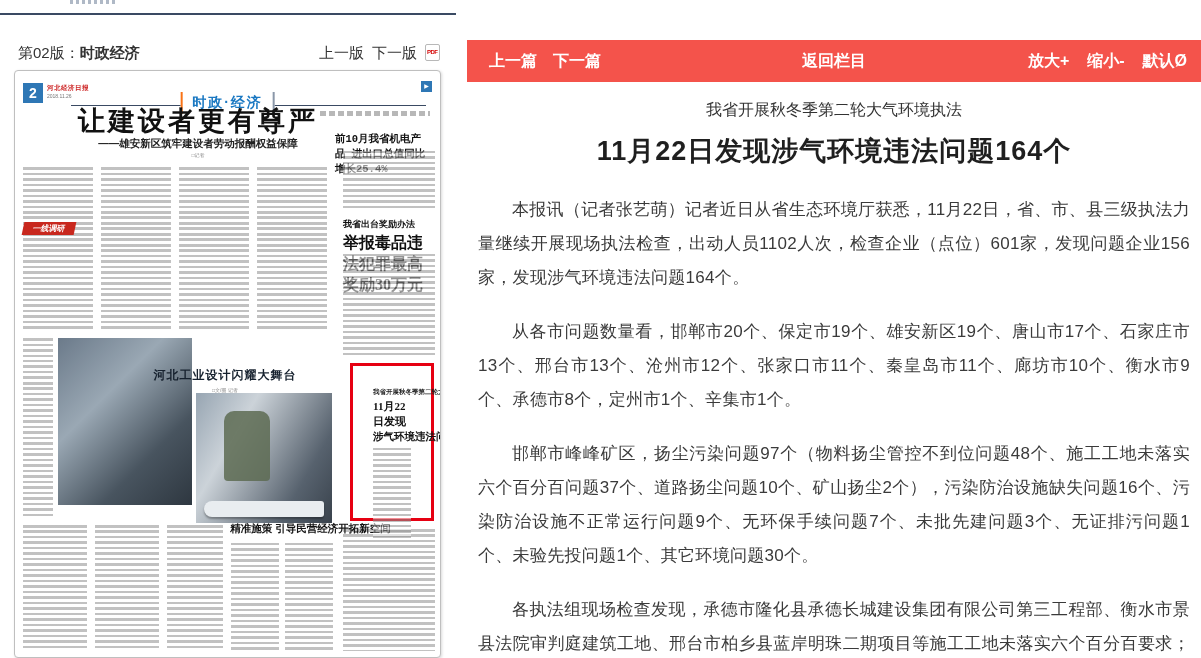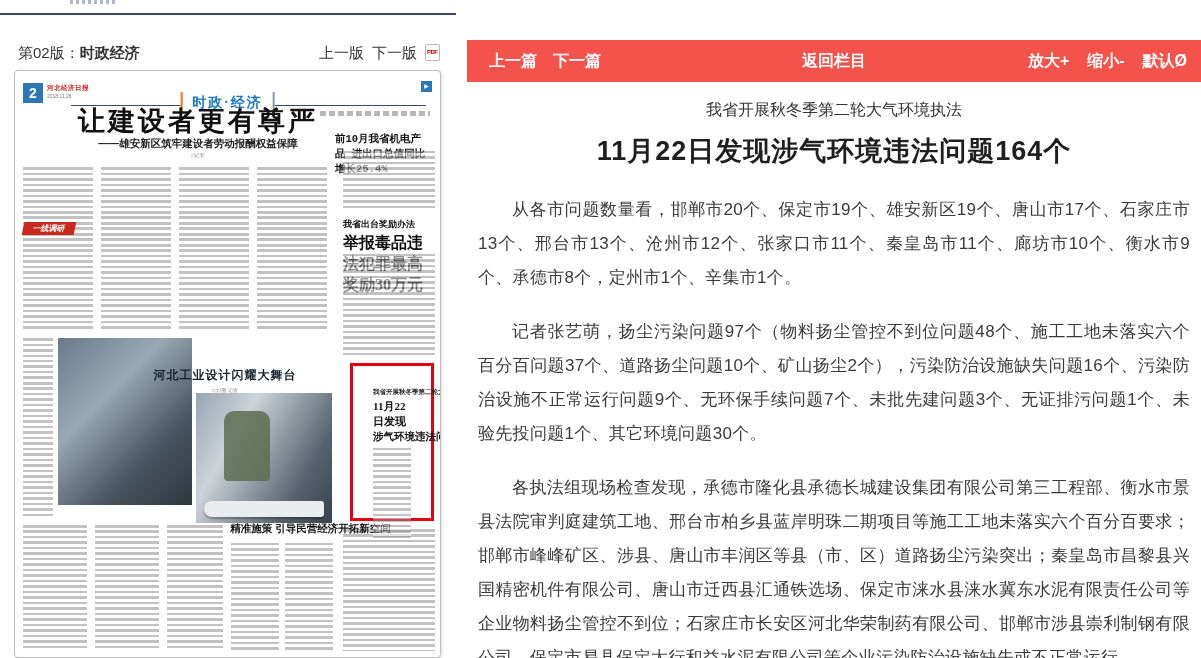--- a/index.html
+++ b/index.html
@@ -183,18 +183,19 @@
       <a>放大+</a>
       <a>缩小-</a>
       <a><span>默认</span><span class="reset-icon">Ø</span></a>
     </div>
   </div>
 
   <div class="article-body">
     <div class="kicker">我省开展秋冬季第二轮大气环境执法</div>
     <h1 class="title">11月22日发现涉气环境违法问题164个</h1>
     <div class="paras">
+      <p>本报讯（记者张艺萌）记者近日从省生态环境厅获悉，11月22日，省、市、县三级执法力量继续开展现场执法检查，出动人员1102人次，检查企业（点位）601家，发现问题企业156家，发现涉气环境违法问题164个。</p>
       <p>从各市问题数量看，邯郸市20个、保定市19个、雄安新区19个、唐山市17个、石家庄市13个、邢台市13个、沧州市12个、张家口市11个、秦皇岛市11个、廊坊市10个、衡水市9个、承德市8个，定州市1个、辛集市1个。</p>
-      <p>记者张艺萌，扬尘污染问题97个（物料扬尘管控不到位问题48个、施工工地未落实六个百分百问题37个、道路扬尘问题10个、矿山扬尘2个），污染防治设施缺失问题16个、污染防治设施不正常运行问题9个、无环保手续问题7个、未批先建问题3个、无证排污问题1个、未验先投问题1个、其它环境问题30个。</p>
+      <p>邯郸市峰峰矿区，扬尘污染问题97个（物料扬尘管控不到位问题48个、施工工地未落实六个百分百问题37个、道路扬尘问题10个、矿山扬尘2个），污染防治设施缺失问题16个、污染防治设施不正常运行问题9个、无环保手续问题7个、未批先建问题3个、无证排污问题1个、未验先投问题1个、其它环境问题30个。</p>
       <p>各执法组现场检查发现，承德市隆化县承德长城建设集团有限公司第三工程部、衡水市景县法院审判庭建筑工地、邢台市柏乡县蓝岸明珠二期项目等施工工地未落实六个百分百要求；邯郸市峰峰矿区、涉县、唐山市丰润区等县（市、区）道路扬尘污染突出；秦皇岛市昌黎县兴国精密机件有限公司、唐山市迁西县汇通铁选场、保定市涞水县涞水冀东水泥有限责任公司等企业物料扬尘管控不到位；石家庄市长安区河北华荣制药有限公司、邯郸市涉县崇利制钢有限公司、保定市易县保定太行和益水泥有限公司等企业污染防治设施缺失或不正常运行。</p>
     </div>
   </div>
 </div>
 
 </body></html>

